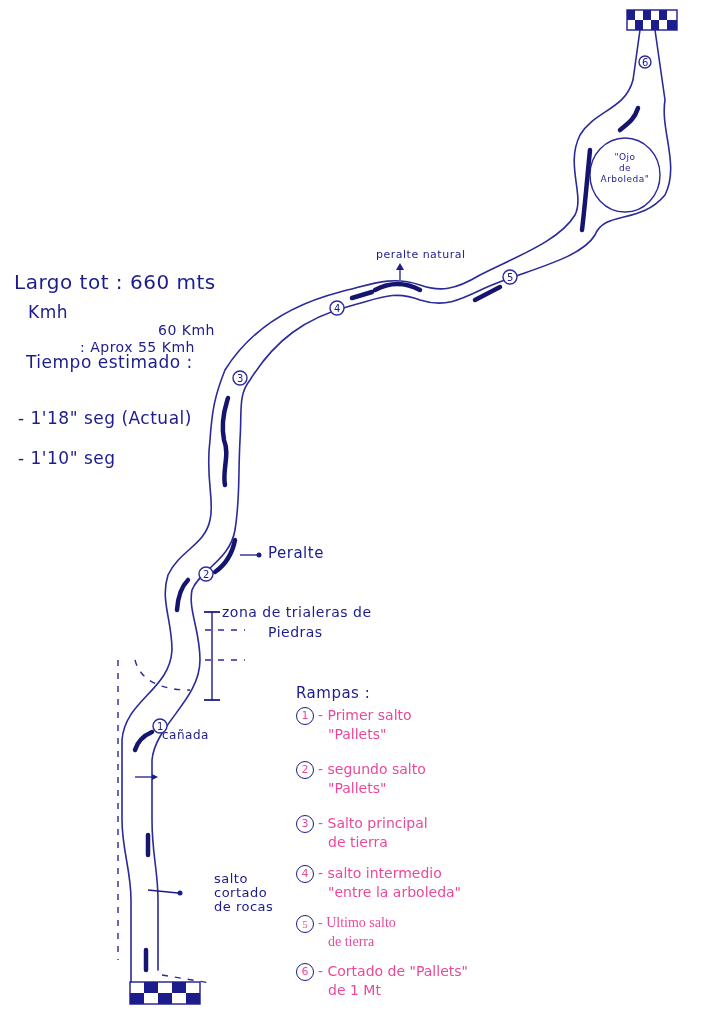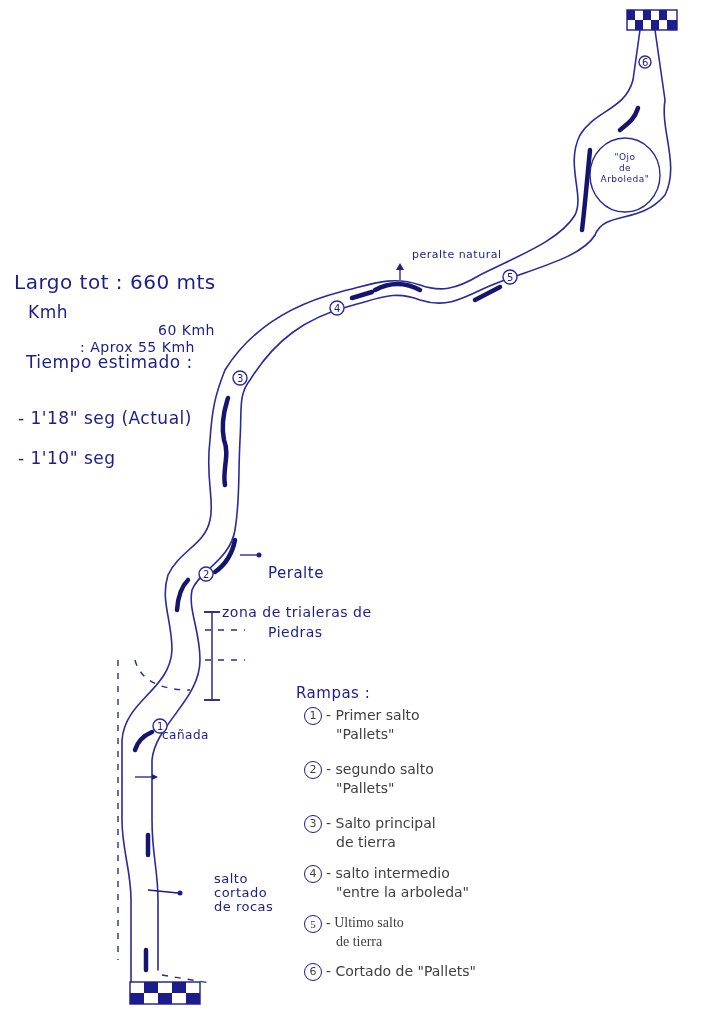--- a/index.html
+++ b/index.html
@@ -6,21 +6,21 @@
     body { width: 705px; height: 1024px; position: relative; overflow: hidden;
            font-family: "DejaVu Sans", sans-serif; color: #1f1f8f; }
     .hand { position: absolute; font-family: "DejaVu Sans", sans-serif; color: #1c1c8c;
             font-weight: normal; letter-spacing: 0.5px; white-space: nowrap; }
     svg { position: absolute; left: 0; top: 0; }
     .track { fill: none; stroke: #2a2a9a; stroke-width: 1.6; stroke-linecap: round; stroke-linejoin: round; }
     .thick { fill: none; stroke: #151570; stroke-width: 4.5; stroke-linecap: round; }
     .dash { fill: none; stroke: #2a2a9a; stroke-width: 1.4; stroke-dasharray: 6 7; }
     .circ { fill: #ffffff; stroke: #2a2a9a; stroke-width: 1.4; }
     .num { font-family: "DejaVu Sans", sans-serif; font-size: 10px; fill: #1c1c8c; }
-    .legend-row { position: absolute; left: 304px; font-size: 14px; line-height: 18px; color: #404040; }
+    .legend-row { position: absolute; left: 296px; font-size: 14px; line-height: 18px; color: #ec4899; }
     .legend-num { display: inline-block; width: 16px; height: 16px; border: 1.4px solid #1c1c8c;
                   border-radius: 50%; text-align: center; font-size: 11px; line-height: 16px; margin-right: 4px; vertical-align: middle; }
   </style>
 </head>
 <body>
 
 <svg width="705" height="1024" viewBox="0 0 705 1024">
 
   <g>
     <rect x="627" y="10" width="50" height="20" fill="#ffffff" stroke="#1c1c8c" stroke-width="1.4"></rect>
@@ -106,22 +106,22 @@
 </svg>
 
 <div class="hand" style="left:14px;top:270px;font-size:20px;">Largo tot : 660 mts</div>
 <div class="hand" style="left:28px;top:302px;font-size:17px;text-align:right;">Kmh</div>
 <div class="hand" style="left:80px;top:303px;font-size:14px;margin-top:36px;">: Aprox 55 Kmh</div>
 <div class="hand" style="left:158px;top:322px;font-size:14px;">60 Kmh</div>
 <div class="hand" style="left:26px;top:352px;font-size:17px;">Tiempo estimado :</div>
 <div class="hand" style="left:18px;top:408px;font-size:17px;">- 1'18" seg (Actual)</div>
 <div class="hand" style="left:18px;top:448px;font-size:17px;">- 1'10" seg</div>
 
-<div class="hand" style="left:376px;top:248px;font-size:11px;margin-left:36px;">peralte natural</div>
-<div class="hand" style="left:268px;top:564px;font-size:15px;">Peralte</div>
+<div class="hand" style="left:376px;top:248px;font-size:11px;">peralte natural</div>
+<div class="hand" style="left:268px;top:544px;font-size:15px;">Peralte</div>
 <div class="hand" style="left:222px;top:604px;font-size:14px;">zona de trialeras de</div>
 <div class="hand" style="left:268px;top:624px;font-size:14px;">Piedras</div>
 <div class="hand" style="left:162px;top:728px;font-size:12px;">cañada</div>
 <div class="hand" style="left:190px;top:872px;font-size:13px;line-height:14px;margin-left:24px;">
   <div>salto</div>
   <div>cortado</div>
   <div>de rocas</div>
 </div>
 <div class="hand" style="left:600px;top:152px;font-size:9px;line-height:11px;text-align:center;width:50px;">
   <div>"Ojo</div>
@@ -146,13 +146,14 @@
 <div class="legend-row" style="top:864px;">
   <span class="legend-num">4</span><span>- salto intermedio</span>
   <div style="padding-left:32px;">"entre la arboleda"</div>
 </div>
 <div class="legend-row" style="top:914px;font-family:Liberation Serif, serif;">
   <span class="legend-num">5</span><span>- Ultimo salto</span>
   <div style="padding-left:32px;">de tierra</div>
 </div>
 <div class="legend-row" style="top:962px;">
   <span class="legend-num">6</span><span>- Cortado de "Pallets"</span>
+  <div style="padding-left:32px;">de 1 Mt</div>
 </div>
 
 </body></html>

